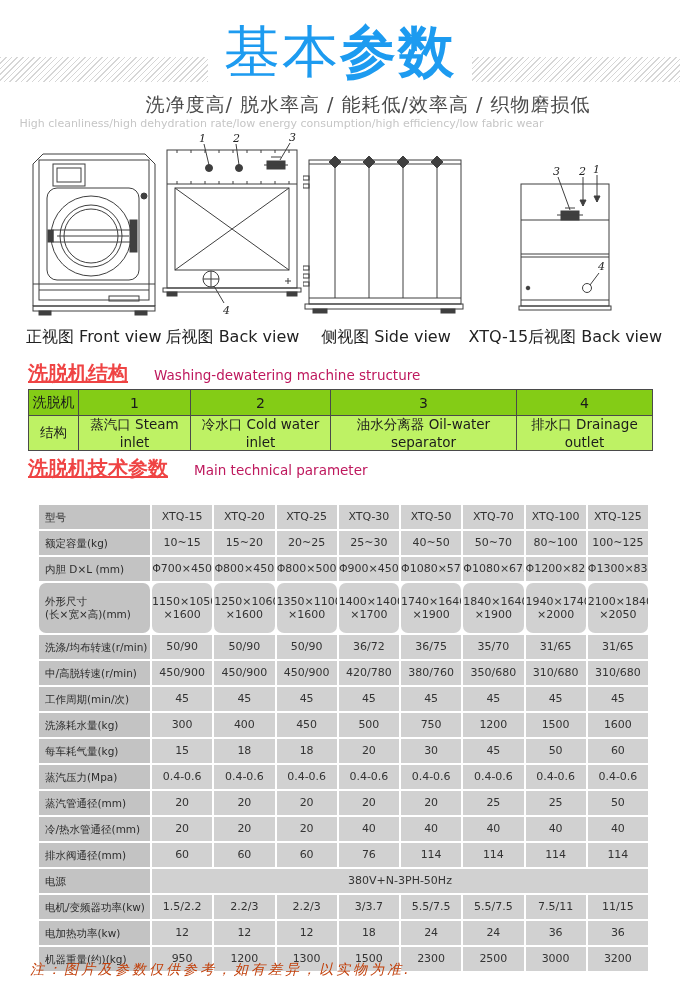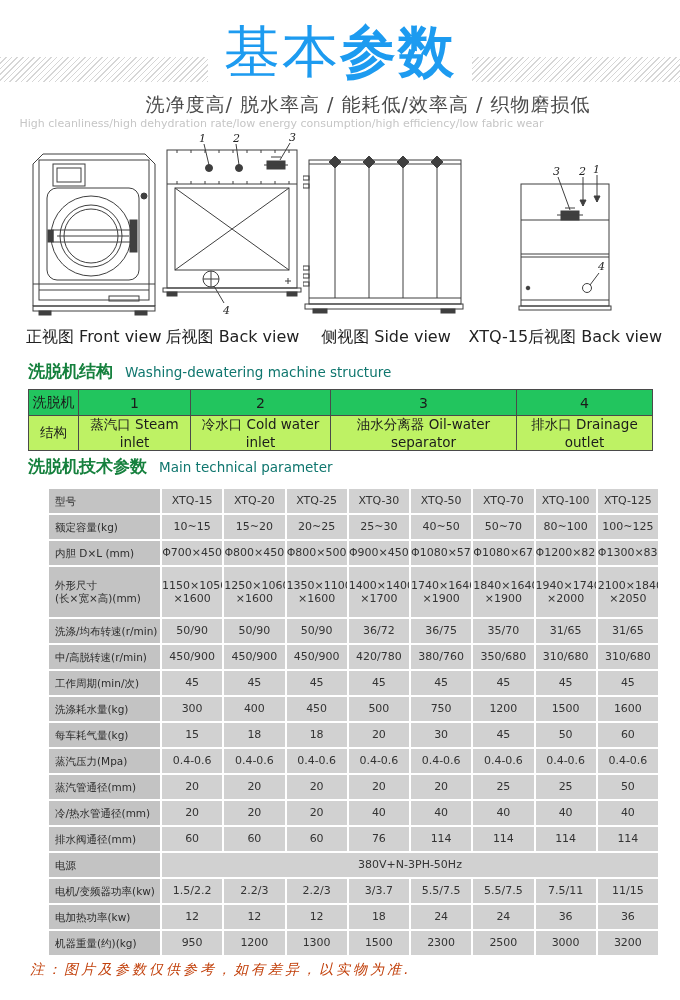--- a/index.html
+++ b/index.html
@@ -20,36 +20,36 @@
   .figures{position:absolute;top:148px;left:26px;width:628px;height:200px;display:flex;justify-content:space-between;align-items:flex-end;}
   .fig{display:flex;flex-direction:column;align-items:center;}
   .fig svg{display:block;}
   .fig .cap{margin-top:7px;font-size:16px;color:#222;white-space:nowrap;}
   .draw{stroke:#3f3f3f;fill:none;stroke-width:1;}
   .drawf{stroke:#3f3f3f;fill:#3f3f3f;stroke-width:1;}
   .callout{font-family:"DejaVu Serif","Liberation Serif",serif;font-style:italic;font-size:11px;fill:#222;stroke:none;}
 
   
   .sec-title{position:absolute;left:28px;white-space:nowrap;}
-  .sec-cn{font-size:17px;font-weight:bold;color:#15803d;}
-  .sec-en{font-size:13.5px;color:#0f766e;margin-left:7px;}
+  .sec-cn{font-size:20px;font-weight:bold;color:#ef4444;text-decoration:underline;}
+  .sec-en{font-size:13.5px;color:#be185d;margin-left:21px;}
   #sec-structure{top:360px;}
   #sec-params{top:455px;}
 
   
   #structure-table{position:absolute;top:389px;left:28px;width:624px;border-collapse:collapse;table-layout:fixed;}
   #structure-table th,#structure-table td{border:1px solid #4a4a4a;text-align:center;font-weight:normal;color:#1b1b1b;padding:0;}
-  #structure-table .hdr{background:#22c55e;height:25px;font-size:14px;}
+  #structure-table .hdr{background:#84cc16;height:25px;font-size:14px;}
   #structure-table .bdy{background:#bef264;height:28px;font-size:13.5px;}
 
   
-  #params-table{position:absolute;top:487px;left:37px;width:613px;border-collapse:separate;border-spacing:2px;table-layout:fixed;margin-left:10px;}
+  #params-table{position:absolute;top:503px;left:37px;width:613px;border-collapse:separate;border-spacing:2px;table-layout:fixed;}
   #params-table td{height:24px;text-align:center;vertical-align:middle;font-size:11px;color:#333;background:#d1d1d1;white-space:pre-line;line-height:1.2;padding:0;overflow:hidden;}
   #params-table td.lbl{background:#c3c3c3;text-align:left;padding-left:6px;font-size:10.5px;color:#2c2c2c;}
-  #params-table tr.tall td{height:50px;}
+  #params-table tr.tall td{height:50px;border-radius:7px;}
 
   .note{position:absolute;top:961px;left:30px;font-size:14px;color:#c2410c;letter-spacing:3px;white-space:nowrap;font-style:italic;}
 </style>
 </head>
 <body>
 
 <div class="page">
 
   <div class="title-row">
     <div class="hatch"></div>

